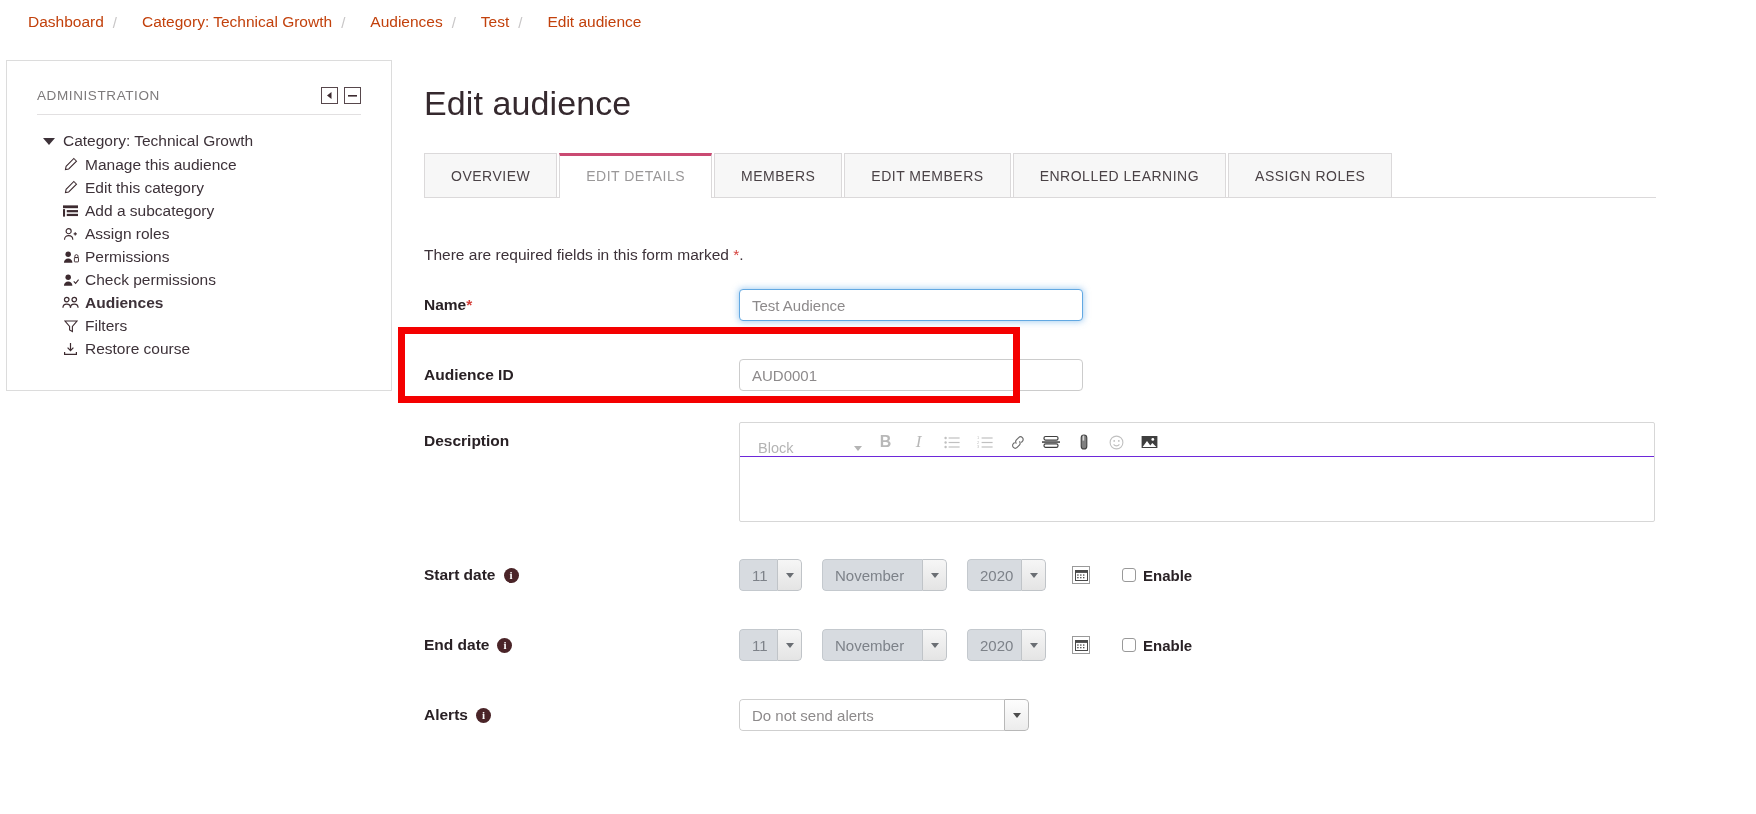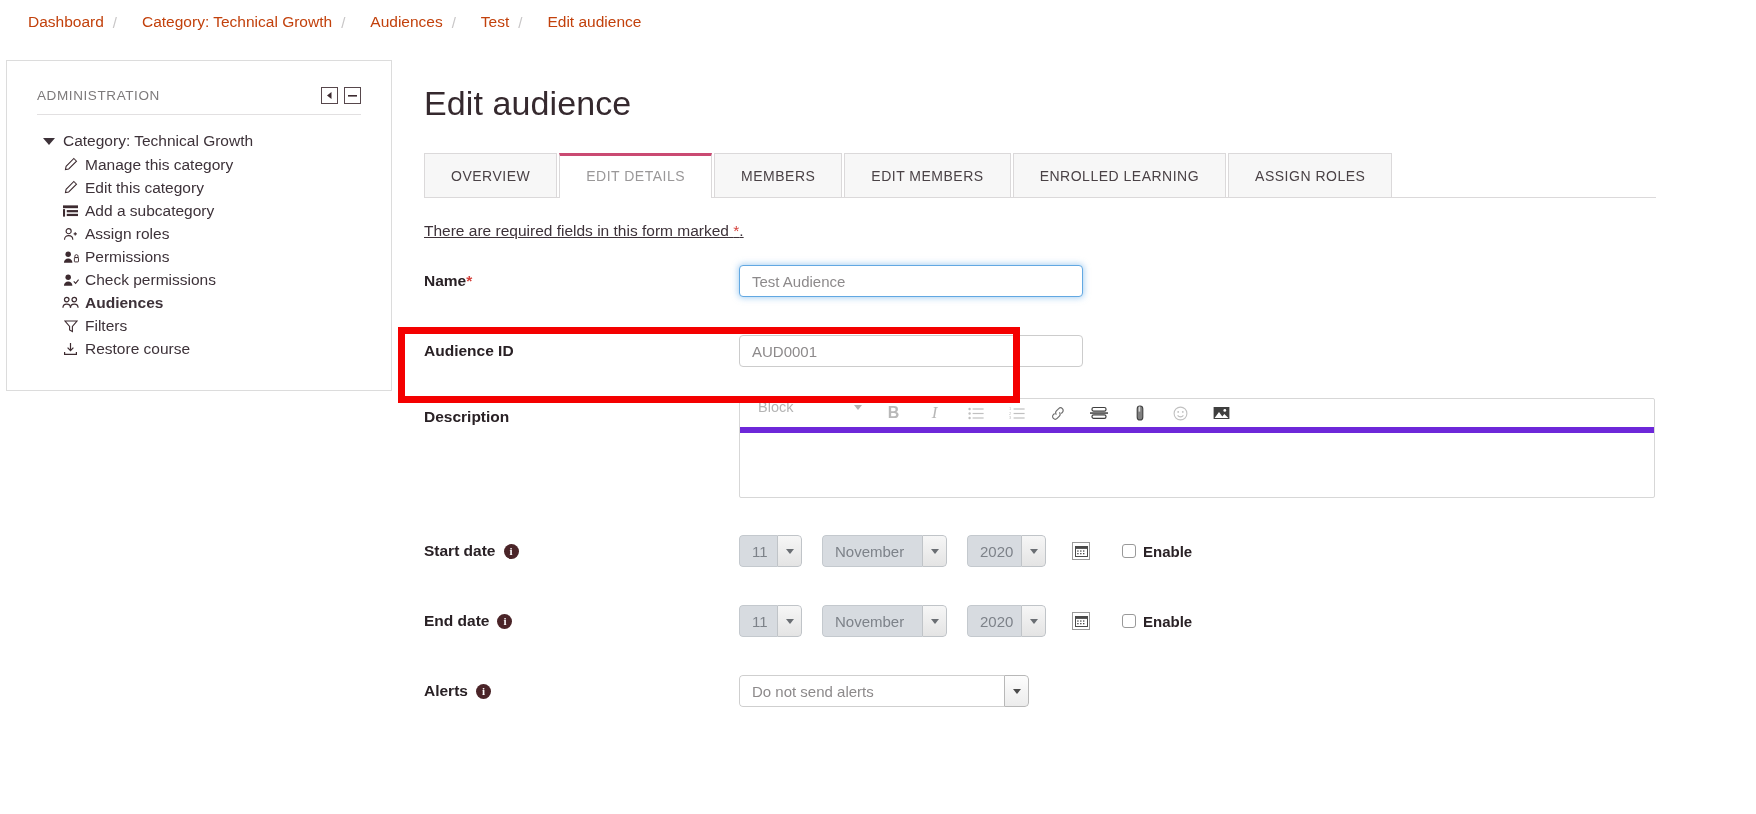--- a/index.html
+++ b/index.html
@@ -135,24 +135,23 @@
     background: #fff;
     color: #9a9899;
     border-top: 3px solid #ca4a72;
     padding-top: 12px;
     margin-bottom: -1px;
     padding-bottom: 14px;
   }
 
   
   .req-note {
-    margin-top: 24px;
+    margin-top: 48px;
     font-size: 15.5px;
     color: #3d3239;
-    text-decoration: underline;
   }
   .req-star { color: #d43f3a; }
 
   .form { margin-top: 18px; }
   .frow {
     display: flex;
     align-items: center;
     min-height: 46px;
     margin-bottom: 24px;
   }
@@ -263,24 +262,24 @@
   
   .editor {
     width: 916px;
     border: 1px solid #d7d7d7;
     border-radius: 2px;
     background: #fff;
   }
   .ed-toolbar {
     height: 34px;
     display: flex;
-    align-items: flex-start;
-    border-bottom: 6px solid #6d28d9;
+    align-items: flex-end;
+    border-bottom: 1px solid #6d28d9;
     padding: 0 10px;
-    gap: 10px;
+    gap: 2px;
   }
   .ed-block {
     display: flex; align-items: center;
     width: 118px;
     font-size: 14.5px;
     color: #b4b4b4;
     padding-left: 8px;
     justify-content: space-between;
     padding-right: 6px;
     cursor: pointer;
@@ -353,21 +352,21 @@
         <span class="caret"></span>
         <span class="lbl">Category: Technical Growth</span>
       </div>
 
       <div class="tree-item">
         <span class="ico">
           <svg width="15" height="15" viewBox="0 0 16 16">
               <path d="M11.6 1.6l2.8 2.8-8.3 8.3-3.5.7.7-3.5z" fill="none" stroke="#3d2b30" stroke-width="1.1"></path>
             </svg>
         </span>
-        <span class="lbl">Manage this category</span>
+        <span class="lbl">Manage this audience</span>
       </div>
 
       <div class="tree-item">
         <span class="ico">
           <svg width="15" height="15" viewBox="0 0 16 16">
               <path d="M11.6 1.6l2.8 2.8-8.3 8.3-3.5.7.7-3.5z" fill="none" stroke="#3d2b30" stroke-width="1.1"></path>
             </svg>
         </span>
         <span class="lbl">Edit this category</span>
       </div>

